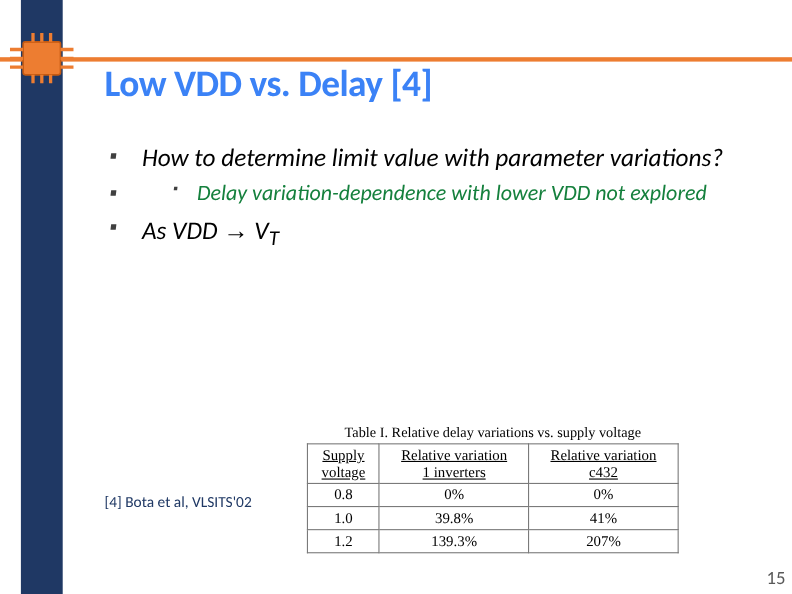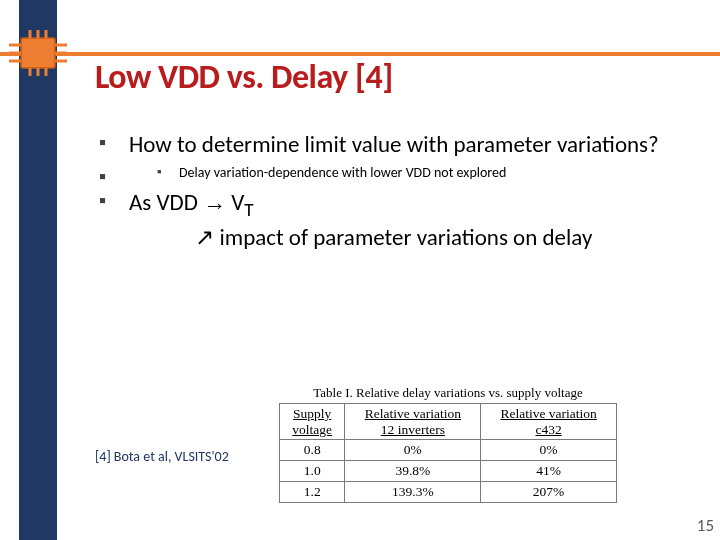--- a/index.html
+++ b/index.html
@@ -34,60 +34,61 @@
     top: 30px;
     width: 58px;
     height: 46px;
   }
   .slide-title {
     position: absolute;
     left: 95px;
     top: 56px;
     font-size: 34px;
     font-weight: 700;
-    color: #b91c1c;
+    color: #3b82f6;
     letter-spacing: -0.5px;
   }
   .content {
     position: absolute;
     left: 95px;
     top: 130px;
     width: 590px;
   }
   ul.lvl1 {
     list-style: none;
     padding-left: 0;
   }
   ul.lvl1 > li {
     position: relative;
     padding-left: 34px;
     font-size: 23px;
     line-height: 1.22;
     margin-bottom: 6px;
     color: #000;
+    font-style: italic;
   }
   ul.lvl1 > li::before {
     content: "▪";
     position: absolute;
     left: 4px;
     top: 0;
     color: #404040;
     font-size: 20px;
   }
   ul.lvl2 {
     list-style: none;
     padding-left: 28px;
     margin-top: 4px;
   }
   ul.lvl2 > li {
     position: relative;
     padding-left: 22px;
-    font-size: 14px;
+    font-size: 20px;
     line-height: 1.25;
-    color: #000000;
+    color: #15803d;
   }
   ul.lvl2 > li::before {
     content: "▪";
     position: absolute;
     left: 0;
     top: 0;
     color: #404040;
     font-size: 13px;
   }
   .arrow { font-family: Wingdings, Arial; }
@@ -167,34 +168,31 @@
 <div class="content">
   <ul class="lvl1">
     <li>How to determine limit value with parameter variations?</li>
     <li>
       <ul class="lvl2">
         <li>Delay variation-dependence with lower VDD not explored</li>
       </ul>
     </li>
     <li>
       <span>As VDD </span><span class="arrow">→</span><span> V</span><sub>T</sub>
-      <div class="indent-line">
-        <span class="arrow">↗</span><span> impact of parameter variations on delay</span>
-      </div>
     </li>
   </ul>
 </div>
 
 <div class="table-wrap">
   <div class="table-title">Table I. Relative delay variations vs. supply voltage</div>
   <table class="data">
     <thead>
       <tr>
         <th><span>Supply</span><br><span>voltage</span></th>
-        <th><span>Relative variation</span><br><span>12 inverters</span></th>
+        <th><span>Relative variation</span><br><span>1 inverters</span></th>
         <th><span>Relative variation</span><br><span>c432</span></th>
       </tr>
     </thead>
     <tbody>
       <tr>
         <td>0.8</td>
         <td>0%</td>
         <td>0%</td>
       </tr>
       <tr>

